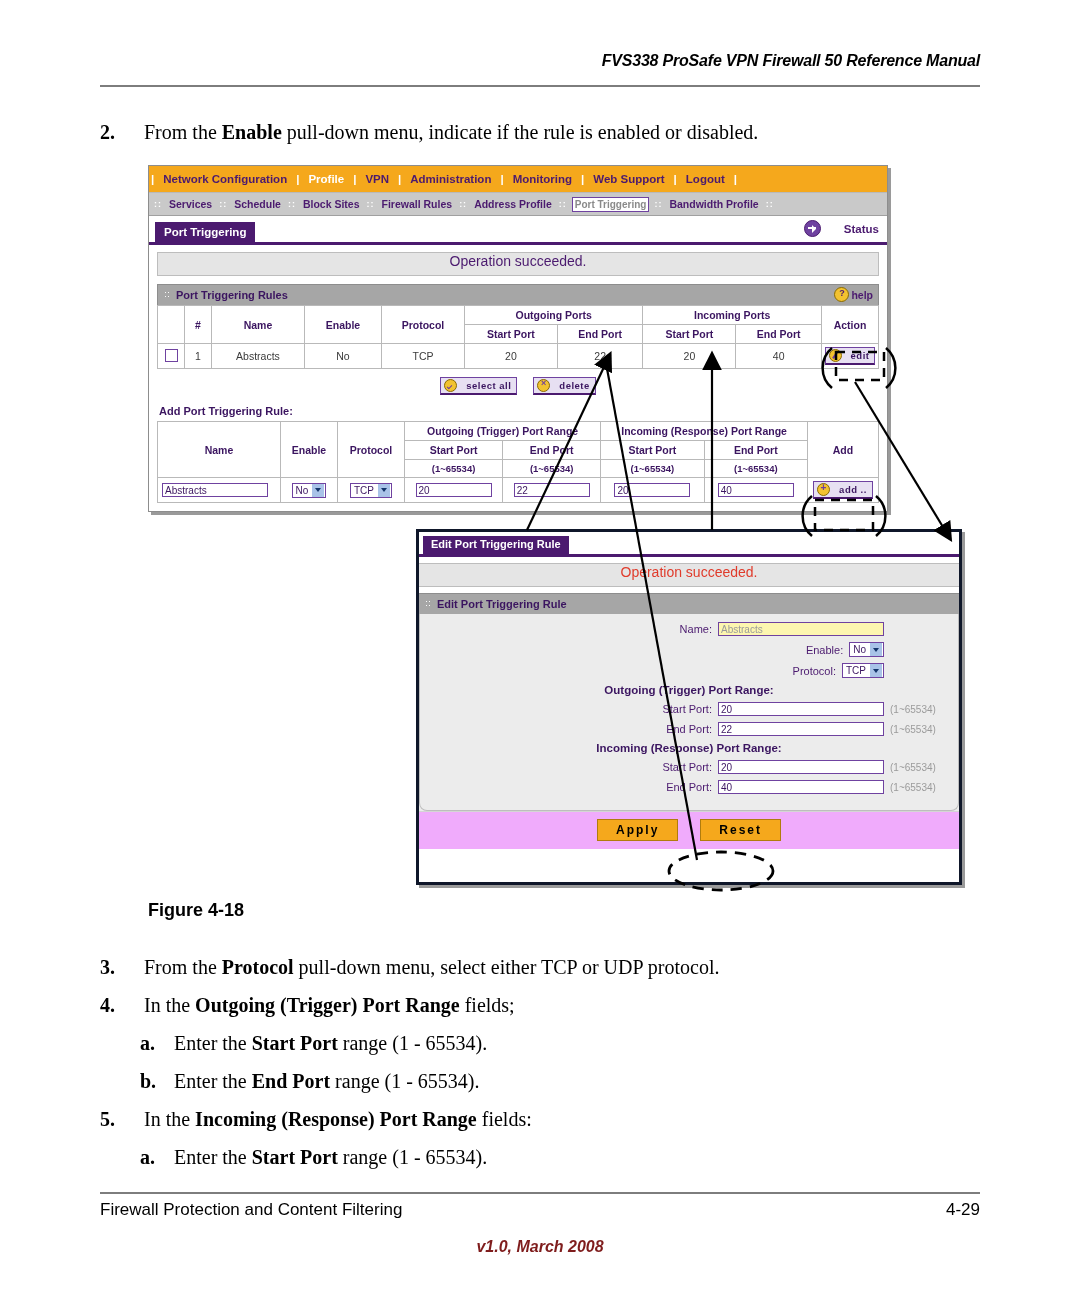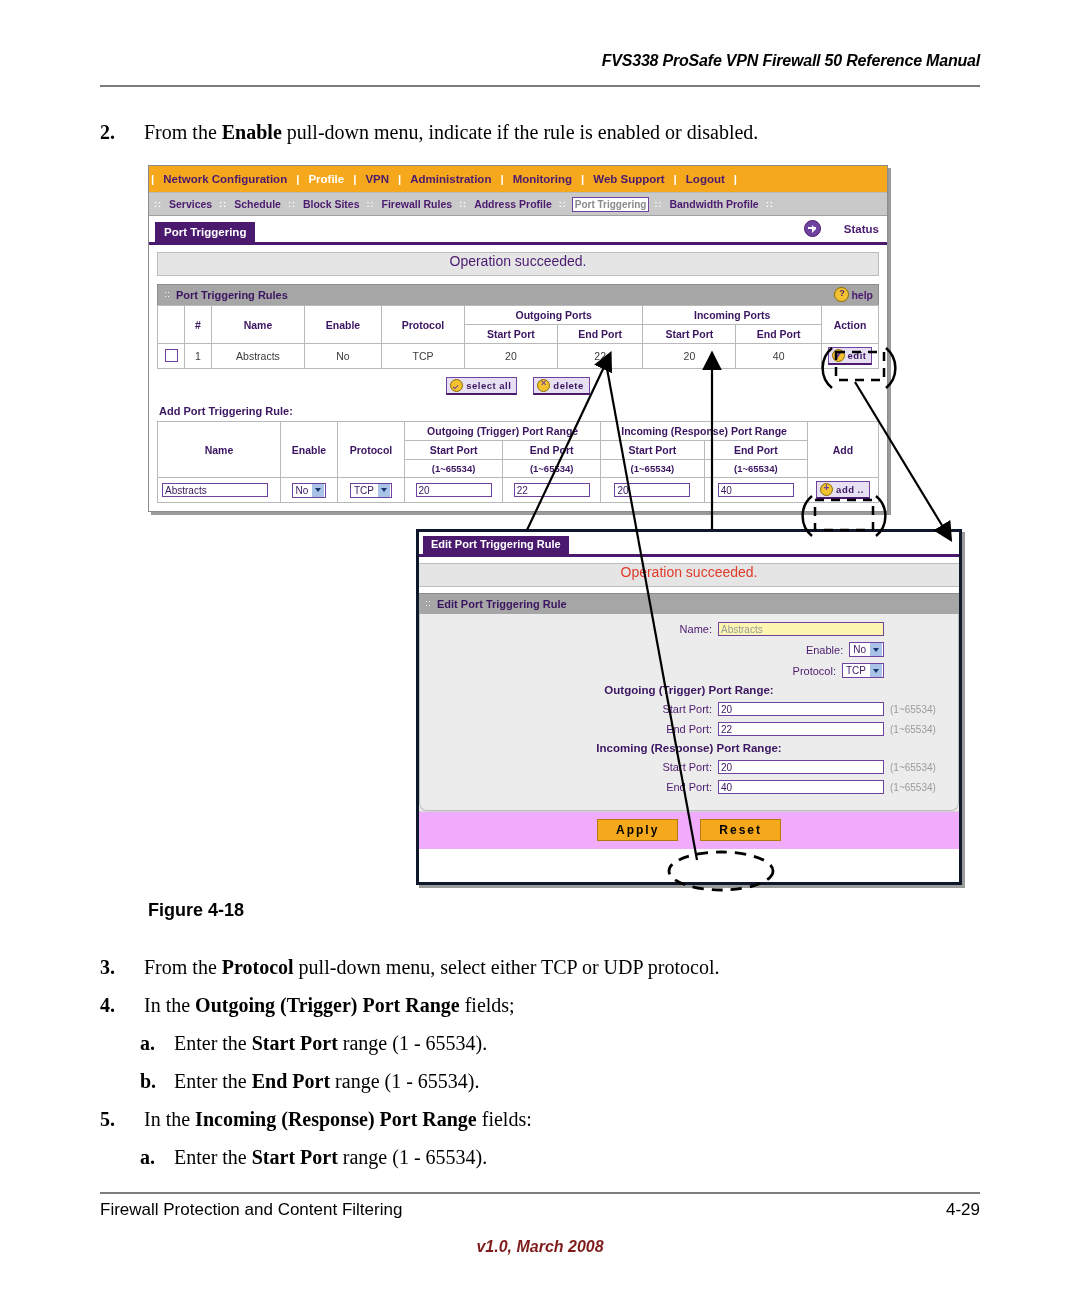--- a/index.html
+++ b/index.html
@@ -115,21 +115,21 @@
   }
   table.grid td{
     border:1px solid #b9b9b9;color:#3a3a3a;padding:3px 2px;text-align:center;
     background:#ffffff;white-space:nowrap;
   }
   td.cb{width:20px;}
   .chk{
     width:11px;height:11px;border:1px solid #6f42a0;background:#fff;display:inline-block;
   }
   .btn-sm{
-    display:inline-flex;align-items:center;gap:3px;
+    display:inline-flex;align-items:center;gap:9px;
     background:#e7e0f2;border:1px solid #6f42a0;border-bottom:2px solid #4b1a6f;
     padding:1px 5px 1px 3px;font-size:9.5px;font-weight:bold;color:#3b1560;
     font-family:"Liberation Sans", sans-serif;letter-spacing:.5px;
   }
   .ico-y{
     width:11px;height:11px;border-radius:50%;background:#f2c230;border:1px solid #8a6a00;
     display:inline-block;position:relative;flex:0 0 auto;
   }
   .ico-y.chk::after{
     content:"";position:absolute;left:2px;top:4.5px;width:4px;height:2px;

